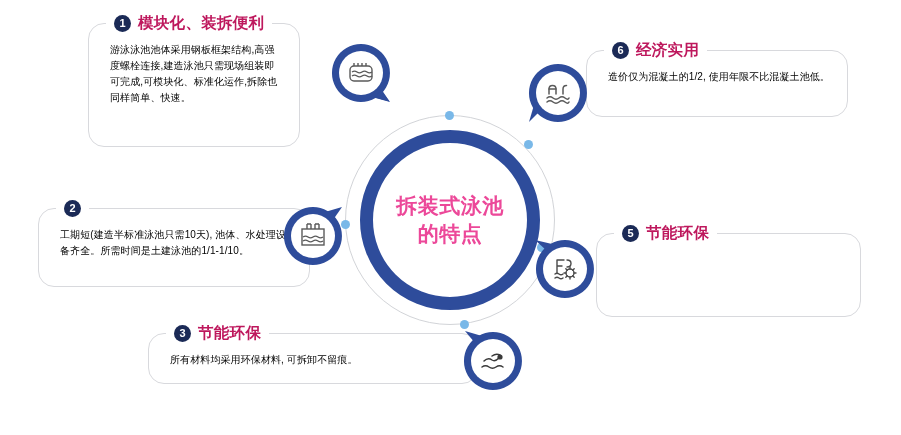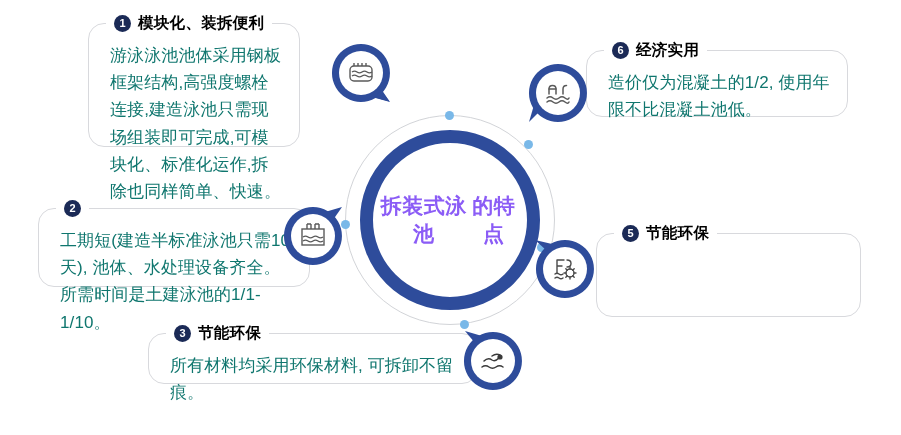--- a/index.html
+++ b/index.html
@@ -41,25 +41,25 @@
     box-sizing: border-box;
     border: 13px solid #2e4c9b;
     border-radius: 50%;
     background: #ffffff;
   }
   #hub-label {
     position: absolute;
     left: 35px; top: 15px;
     width: 140px; height: 180px;
     display: flex;
-    flex-direction: row;
+    flex-direction: column;
     align-items: center;
     justify-content: center;
     text-align: center;
-    color: #8b5cf6;
+    color: #ec4899;
     font-size: 21px;
     font-weight: bold;
     line-height: 1.35;
     letter-spacing: 0.5px;
   }
   .hub-dot {
     position: absolute;
     width: 9px; height: 9px;
     border-radius: 50%;
     background: #79b8e8;
@@ -99,31 +99,31 @@
     font-weight: bold;
     display: flex;
     align-items: center;
     justify-content: center;
     line-height: 1;
     flex: none;
   }
   .card-title {
     font-size: 15.5px;
     font-weight: bold;
-    color: #000000;
+    color: #be185d;
     white-space: nowrap;
     letter-spacing: 0.3px;
   }
   .card-body {
     position: absolute;
     left: 22px;
     right: 16px;
     top: 30px;
-    color: #0f766e;
-    font-size: 17px;
+    color: #000000;
+    font-size: 10px;
     line-height: 1.6;
     letter-spacing: 0.1px;
   }
 
   
   .pin {
     position: absolute;
     width: 62px;
     height: 62px;
     z-index: 5;

